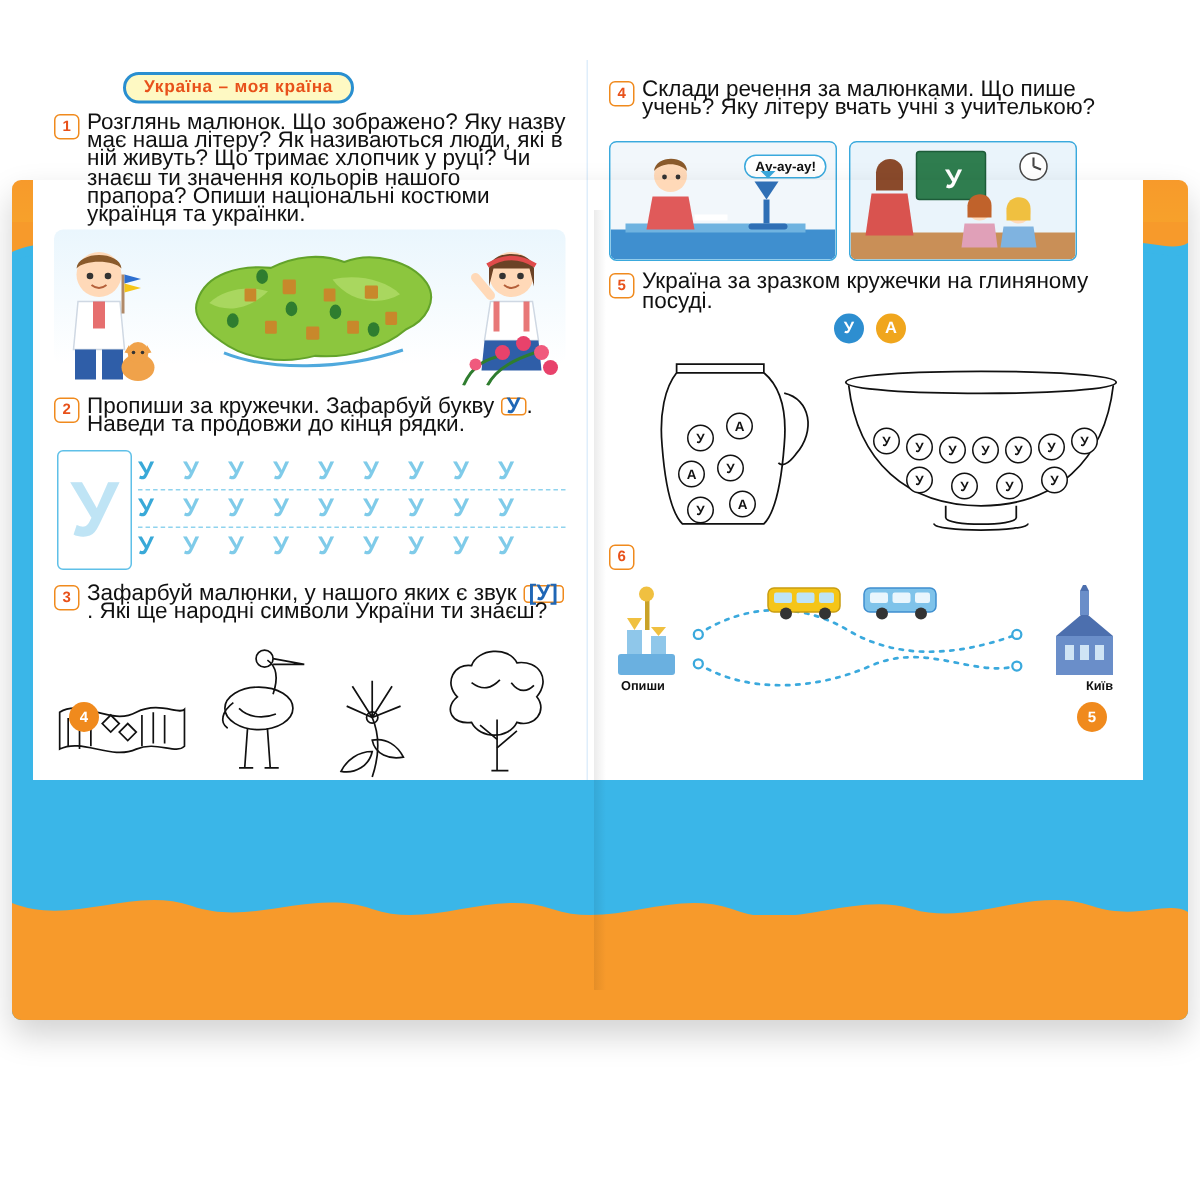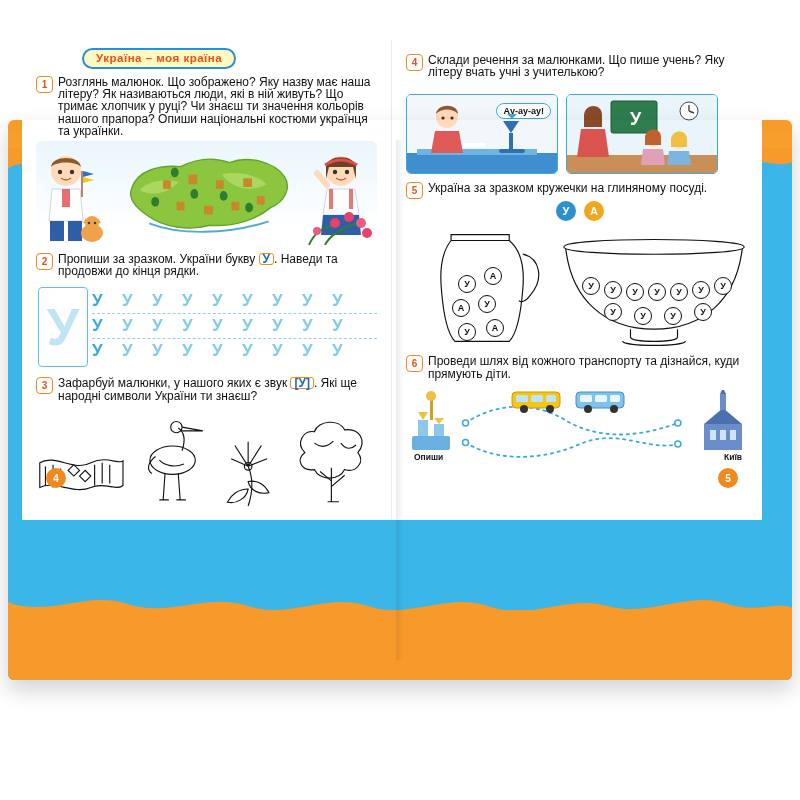--- a/index.html
+++ b/index.html
@@ -68,21 +68,21 @@
   }
 
   
   .task{display:flex;align-items:flex-start;margin-top:8px;}
   .num{
     flex:0 0 auto;width:15px;height:15px;border:1.6px solid #f08a1d;border-radius:4px;
     color:#e8511a;font-weight:bold;font-size:10px;line-height:15px;text-align:center;
     margin-right:5px;background:#fff;
   }
   .task-text{
-    font-size:12px;line-height:12.2px;color:#111;flex:1 1 auto;
+    font-size:15px;line-height:12.2px;color:#111;flex:1 1 auto;
   }
   .hl{
     display:inline-block;border:1.2px solid #f08a1d;border-radius:3px;
     padding:0 3px;color:#1f66b5;font-weight:bold;line-height:10px;
   }
 
   
   .illus{position:relative;margin-top:4px;}
 
   
@@ -271,21 +271,21 @@
               <circle cx="56" cy="22" r="5" fill="#f05a7d"></circle>
                 <circle cx="62" cy="32" r="5" fill="#e8426b"></circle>
               <circle cx="12" cy="30" r="4" fill="#f05a7d"></circle>
             </g>
           </svg>
         </div>
 
         <div class="task">
           <div class="num">2</div>
           <div class="task-text">
-            <span>Пропиши за зразком. України букву</span>
+            <span>Пропиши за кружечки. Зафарбуй букву</span>
             <span class="hl">У</span><span>. Наведи та продовжи до кінця рядки.</span>
           </div>
         </div>
 
         <div class="trace-box">
           <div class="letter-box">
             <span class="letter-big">У</span>
           </div>
           <div class="trace-rows">
             <div class="trace-row">
@@ -456,21 +456,20 @@
           <div class="circ" style="left:286px;top:78px">У</div>
           <div class="circ" style="left:308px;top:74px">У</div>
           <div class="circ" style="left:198px;top:100px">У</div>
           <div class="circ" style="left:228px;top:104px">У</div>
           <div class="circ" style="left:258px;top:104px">У</div>
           <div class="circ" style="left:288px;top:100px">У</div>
         </div>
 
         <div class="task" style="margin-top:2px">
           <div class="num">6</div>
-          <div class="task-text">Проведи шлях від кожного транспорту та дізнайся, куди прямують діти.</div>
         </div>
 
         <div class="pathbox">
 
           <svg viewBox="0 0 46 64" style="position:absolute;left:2px;top:4px;width:46px;height:64px">
             <rect x="4" y="46" width="38" height="14" rx="2" fill="#6ab0e0"></rect>
             <rect x="10" y="30" width="10" height="16" fill="#8fc7ea"></rect>
             <rect x="26" y="34" width="10" height="12" fill="#8fc7ea"></rect>
             <path d="M15,30 L10,22 L20,22 Z" fill="#f0c040"></path>
             <path d="M31,34 L26,28 L36,28 Z" fill="#f0c040"></path>

